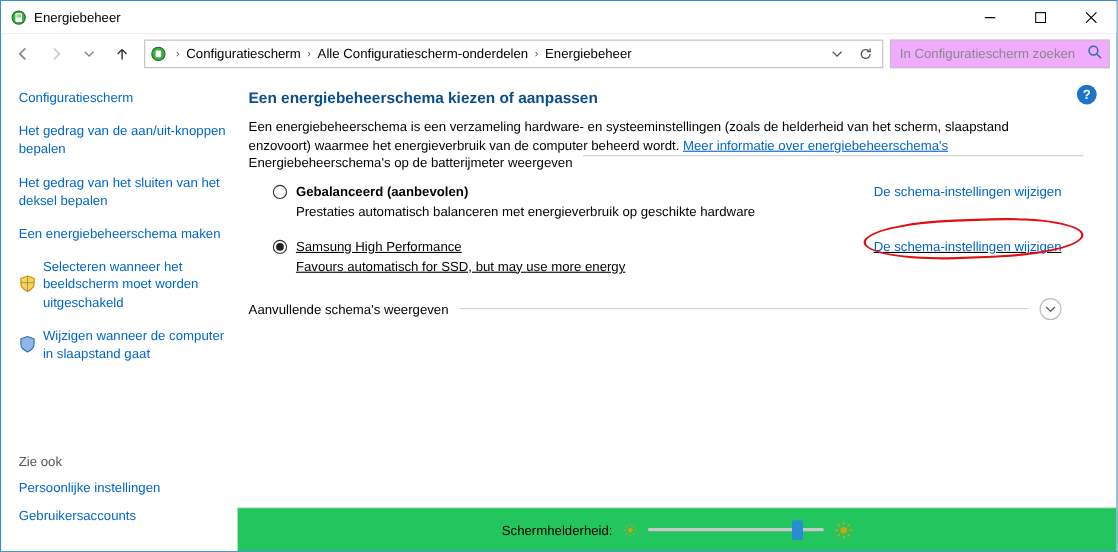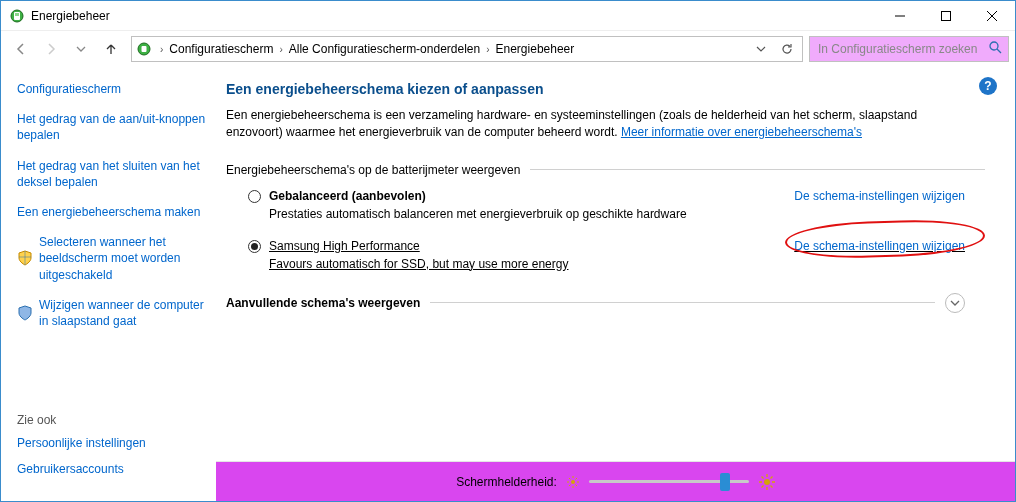--- a/index.html
+++ b/index.html
@@ -131,25 +131,24 @@
 
   h1.page-title {
     font-size:14px; font-weight:700;
     color:#0a4e8c;
     margin:0 0 10px 0;
   }
   .intro { font-size:12px; color:#000; line-height:1.4; max-width:720px; }
   .intro a { color:#0066cc; }
 
   .group-label {
-    margin-top:22px;
     font-size:12px;
     color:#000;
     display:flex;
-    align-items:center;
+    align-items:flex-start;
     gap:10px;
   }
   .group-label .rule {
     flex:1; height:1px; background:#d0d0d0;
   }
 
   .plan {
     margin:12px 0 4px 22px;
     position:relative;
   }
@@ -178,21 +177,20 @@
     font-size:12px;
     color:#000;
   }
 
   .expand-row {
     margin-top:22px;
     display:flex; align-items:center;
     font-size:12px;
     color:#000;
     gap:10px;
-    font-weight:bold;
   }
   .expand-row .rule { flex:1; height:1px; background:#d0d0d0; }
   .chev-circle {
     width:20px; height:20px; border:1px solid #bbb; border-radius:50%;
     display:flex; align-items:center; justify-content:center;
     color:#666;
     margin-right:20px;
   }
 
   
@@ -203,21 +201,21 @@
     transform:rotate(-2deg);
     pointer-events:none;
   }
 
   
   .brightness-bar {
     position:absolute;
     bottom:0; left:0; right:0;
     height:40px;
     border-top:1px solid #e5e5e5;
-    background:#d946ef;
+    background:#22c55e;
     display:flex;
     align-items:center;
     justify-content:center;
     gap:10px;
     font-size:12px;
     text-align:right;
   }
   .sun-small, .sun-big {
     color:#d4a20a;
     display:inline-flex;

